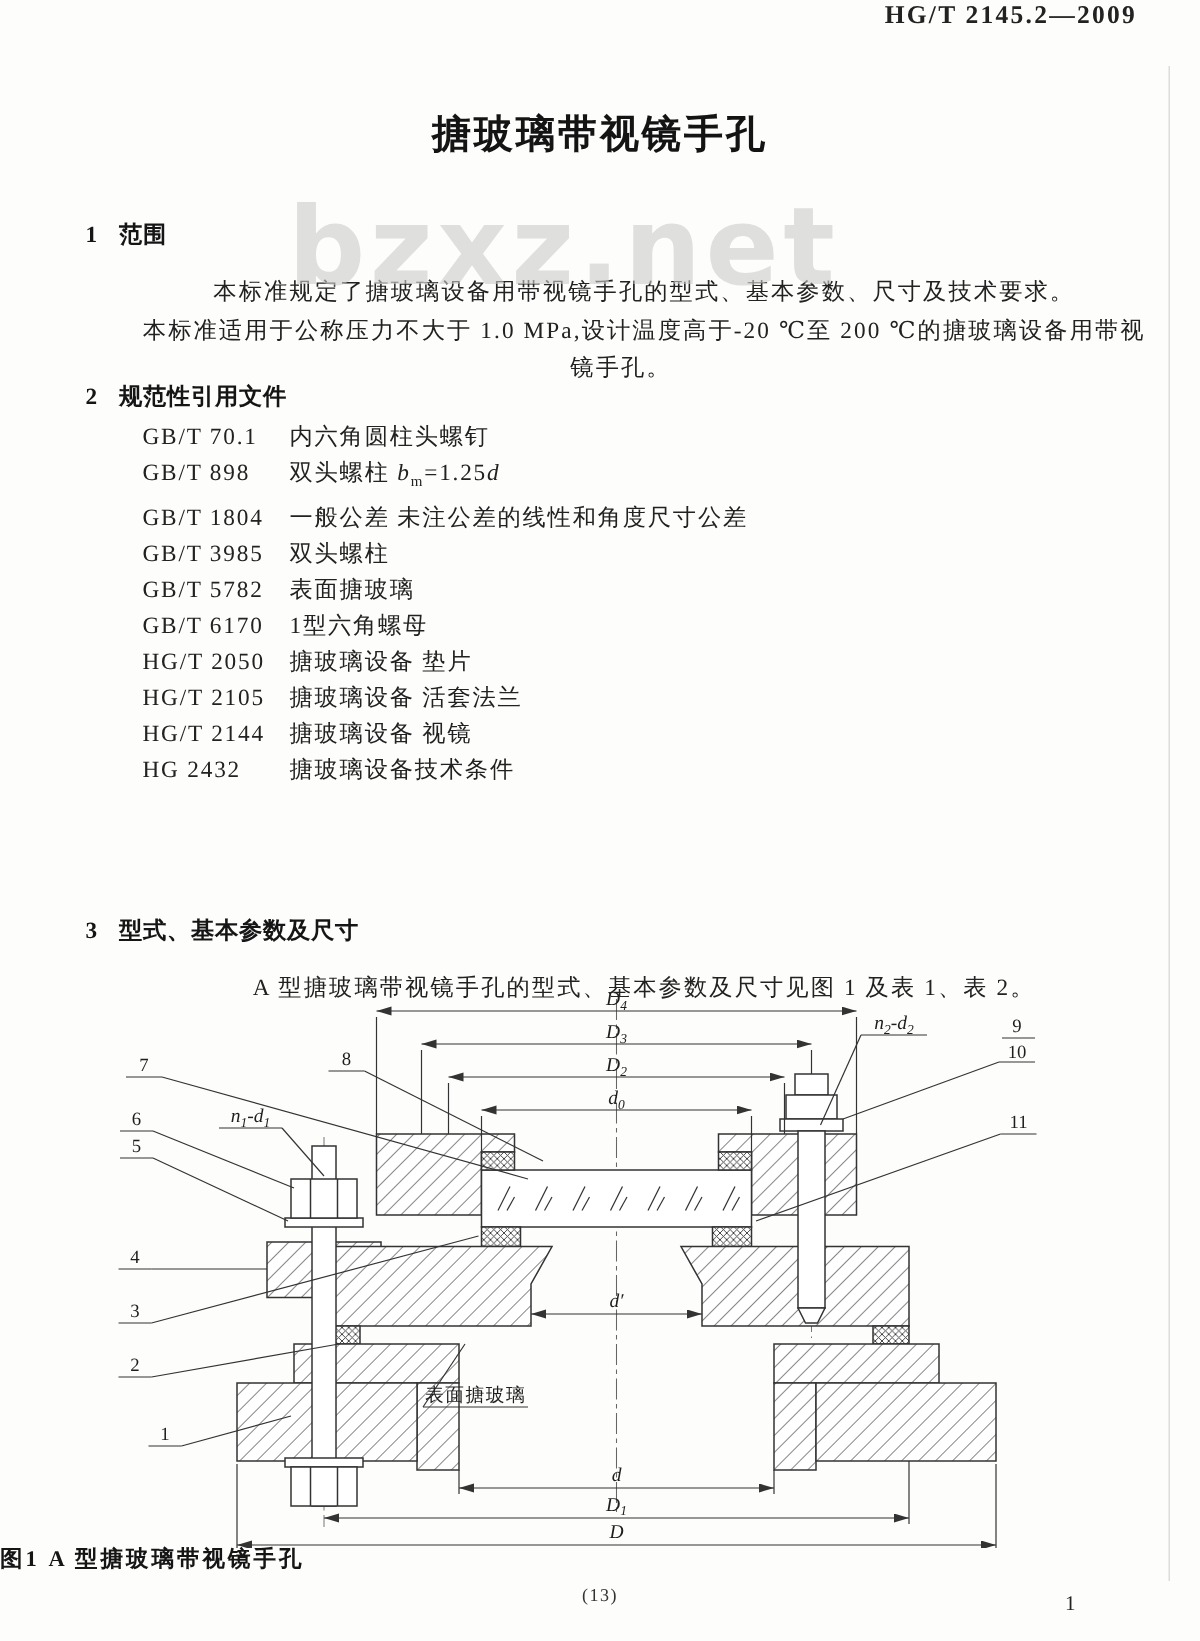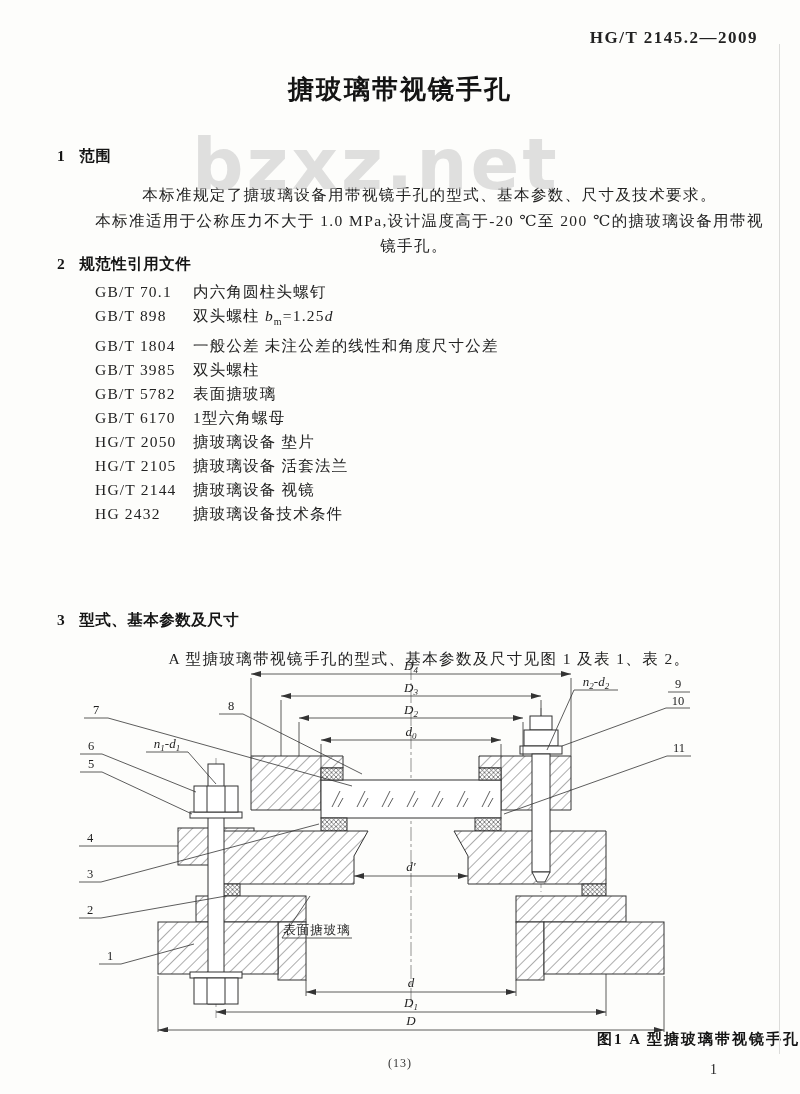--- a/index.html
+++ b/index.html
@@ -1,35 +1,35 @@
 <!DOCTYPE html>
 <html><head>
 <meta charset="utf-8">
 <style>
   html,body{margin:0;padding:0;background:#ffffff;}
   .page{position:relative;width:800px;height:1094px;background:#fdfdfb;overflow:hidden;
         font-family:"Liberation Serif","DejaVu Serif",serif;color:#1e1e1e;}
-  .std-number{position:absolute;top:28px;right:42px;font-size:17px;font-weight:600;letter-spacing:1.5px;color:#222;}
+  .std-number{position:absolute;top:0;right:42px;font-size:17px;font-weight:600;letter-spacing:1.5px;color:#222;}
   .doc-title{position:absolute;top:72px;left:0;width:100%;text-align:center;font-size:26px;font-weight:700;letter-spacing:2px;color:#141414;}
   .watermark{position:absolute;top:122px;left:192px;font-family:"DejaVu Sans","Liberation Sans",sans-serif;
              font-weight:700;font-size:72px;color:#cccccc;opacity:.6;letter-spacing:3px;z-index:5;pointer-events:none;}
   .sect{position:absolute;left:57px;width:714px;}
   .sect h3{margin:0;font-size:15.5px;font-weight:700;letter-spacing:.5px;color:#151515;}
   .sect h3 .sec-num{display:inline-block;margin-right:14px;}
   .sect p{margin:0;font-size:15.5px;line-height:25.5px;letter-spacing:1.4px;text-indent:2em;color:#222;text-align:center;}
   .sect p.first{margin-top:15px;}
   .sect p.just{text-align:justify;}
   .s1{top:146px;} .s2{top:254px;} .s3{top:610px;}
   .refs{margin-top:5px;}
   .ref-item{padding-left:38px;font-size:15.5px;line-height:24px;letter-spacing:1.2px;color:#222;white-space:nowrap;}
   .ref-code{display:inline-block;min-width:98px;}
   .ref-title i{font-style:italic;}
   sub{font-size:10px;}
   .figure-wrap{position:absolute;left:66px;top:660px;width:668px;height:372px;z-index:2;}
-  .fig-caption{position:absolute;top:1030px;left:0;width:100%;text-align:right;font-size:15px;font-weight:700;letter-spacing:2px;color:#151515;}
+  .fig-caption{position:absolute;top:1030px;left:0;width:100%;text-align:left;font-size:15px;font-weight:700;letter-spacing:2px;color:#151515;}
   .sheet-num{position:absolute;top:1056px;left:0;width:100%;text-align:center;font-size:12px;letter-spacing:1px;color:#333;}
   .page-num{position:absolute;top:1062px;left:710px;font-size:14px;color:#222;}
   .scan-edge{position:absolute;top:44px;left:779px;width:1px;height:1010px;background:#dcdcda;}
   svg text{font-family:"Liberation Serif","DejaVu Serif",serif;fill:#1e1e1e;}
   .dim-t{font-size:13px;font-style:italic;}
   .dim-sub{font-size:9px;font-style:italic;}
   .callout-t{font-size:12.5px;}
   .cn-t{font-size:12.5px;letter-spacing:1px;}
 </style>
 </head>

